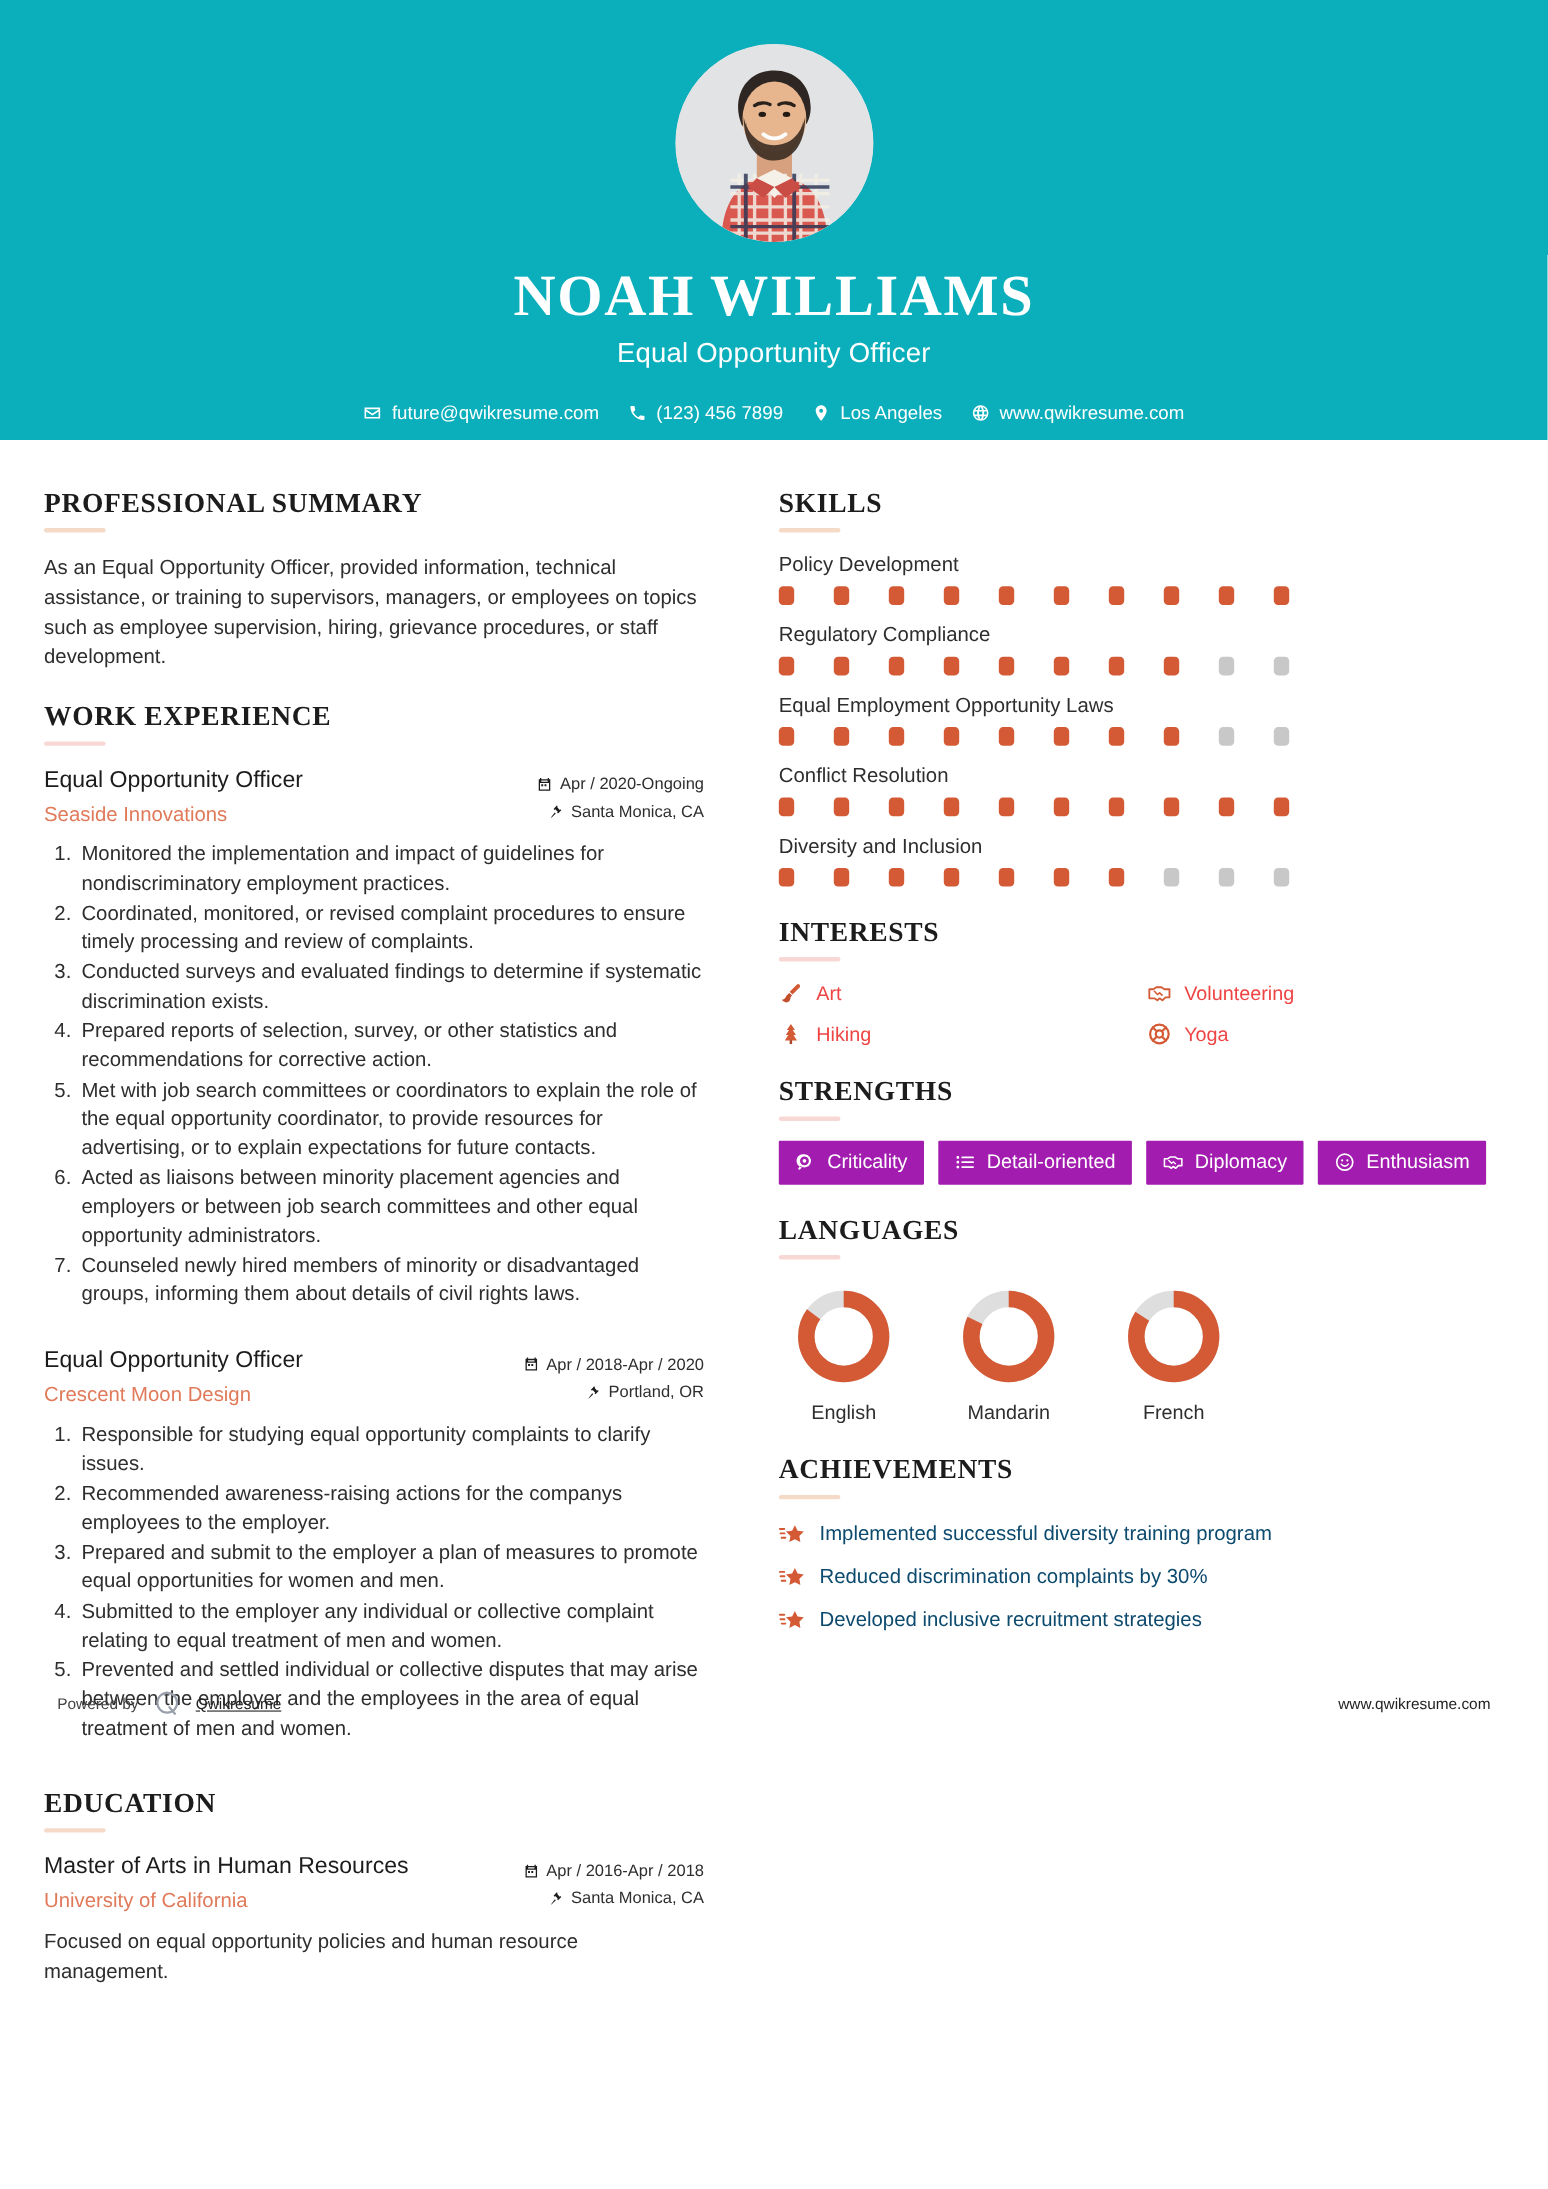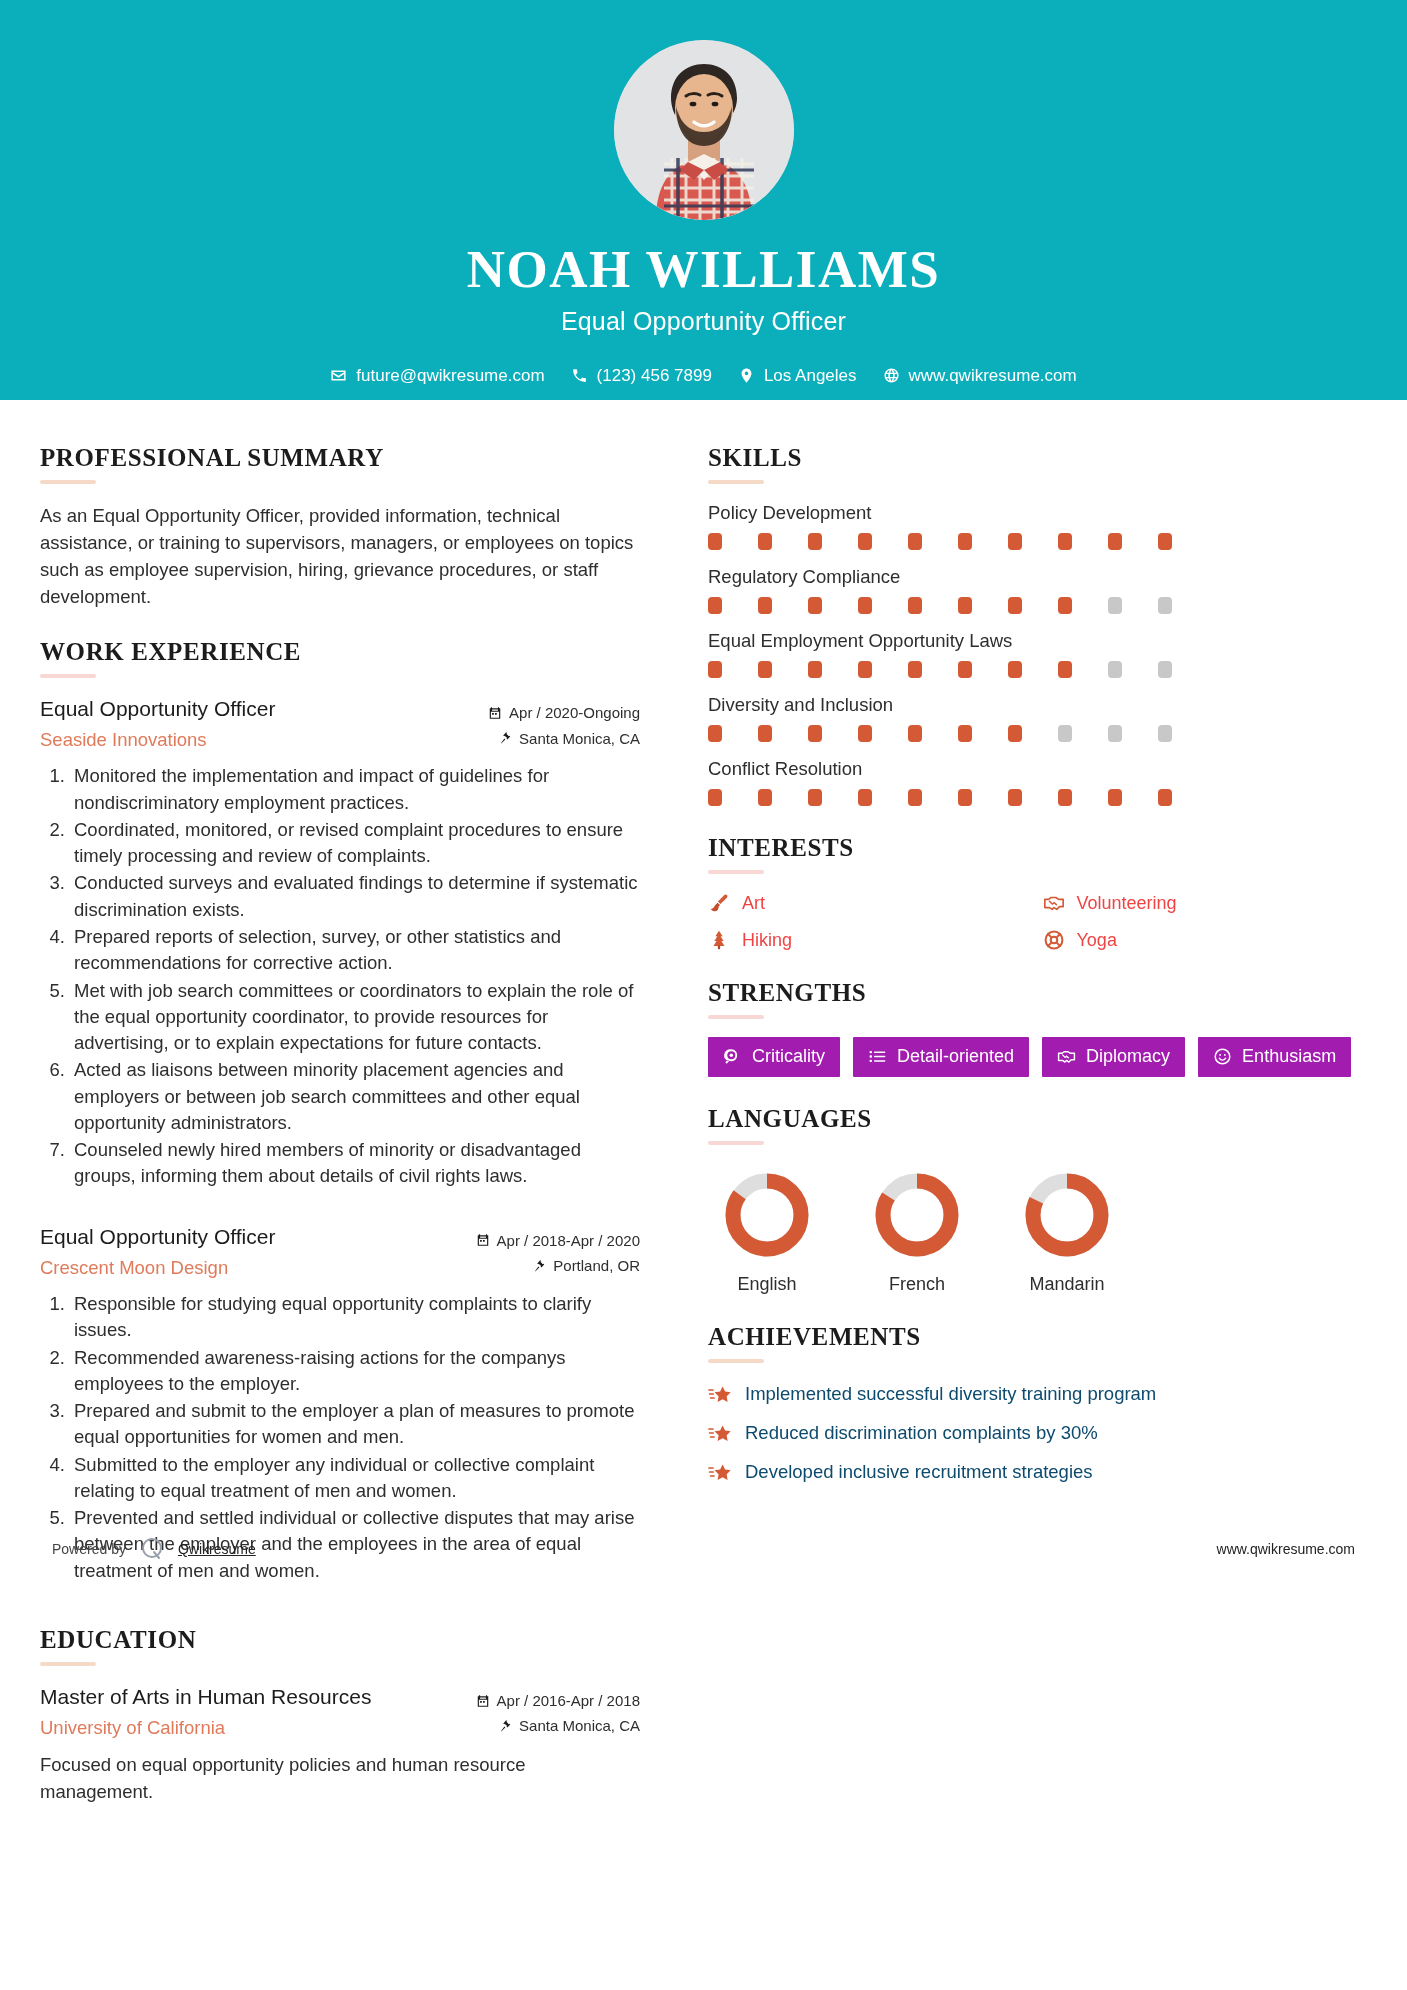--- a/index.html
+++ b/index.html
@@ -545,47 +545,47 @@
               <span class="dot on"></span>
               <span class="dot on"></span>
               <span class="dot on"></span>
               <span class="dot on"></span>
               <span class="dot on"></span>
               <span class="dot"></span>
               <span class="dot"></span>
             </div>
         </div>
         <div class="skill-row">
+          <div class="skill-name">Conflict Resolution</div>
+          <div class="skill-dots">
+              <span class="dot on"></span>
+              <span class="dot on"></span>
+              <span class="dot on"></span>
+              <span class="dot on"></span>
+              <span class="dot on"></span>
+              <span class="dot on"></span>
+              <span class="dot on"></span>
+              <span class="dot on"></span>
+              <span class="dot on"></span>
+              <span class="dot on"></span>
+            </div>
+        </div>
+        <div class="skill-row">
           <div class="skill-name">Diversity and Inclusion</div>
           <div class="skill-dots">
               <span class="dot on"></span>
               <span class="dot on"></span>
               <span class="dot on"></span>
               <span class="dot on"></span>
               <span class="dot on"></span>
               <span class="dot on"></span>
               <span class="dot on"></span>
               <span class="dot"></span>
               <span class="dot"></span>
               <span class="dot"></span>
-            </div>
-        </div>
-        <div class="skill-row">
-          <div class="skill-name">Conflict Resolution</div>
-          <div class="skill-dots">
-              <span class="dot on"></span>
-              <span class="dot on"></span>
-              <span class="dot on"></span>
-              <span class="dot on"></span>
-              <span class="dot on"></span>
-              <span class="dot on"></span>
-              <span class="dot on"></span>
-              <span class="dot on"></span>
-              <span class="dot on"></span>
-              <span class="dot on"></span>
             </div>
         </div>
       </div>
 
       <div class="sec-block" style="margin-top:22px;">
         <div class="sec-head">INTERESTS</div>
         <div class="sec-rule pink"></div>
 
         <div class="interests-grid">
           <div class="interest-item">
@@ -692,30 +692,30 @@
           <div class="lang-item">
             <div class="lang-ring"><svg viewBox="0 0 96 96" style="width:100%;height:100%;transform:rotate(-90deg)">
                   <circle cx="48" cy="48" r="34" fill="none" stroke="#dedede" stroke-width="15"></circle>
                   <circle cx="48" cy="48" r="34" fill="none" stroke="#d45a35" stroke-width="15" stroke-dasharray="181.58405537749005 32.0442450666159"></circle>
                 </svg></div>
             <div class="lang-label">English</div>
           </div>
           <div class="lang-item">
             <div class="lang-ring"><svg viewBox="0 0 96 96" style="width:100%;height:100%;transform:rotate(-90deg)">
                   <circle cx="48" cy="48" r="34" fill="none" stroke="#dedede" stroke-width="15"></circle>
+                  <circle cx="48" cy="48" r="34" fill="none" stroke="#d45a35" stroke-width="15" stroke-dasharray="175.17520636416685 38.45309407993909"></circle>
+                </svg></div>
+            <div class="lang-label">Mandarin</div>
+          </div>
+          <div class="lang-item">
+            <div class="lang-ring"><svg viewBox="0 0 96 96" style="width:100%;height:100%;transform:rotate(-90deg)">
+                  <circle cx="48" cy="48" r="34" fill="none" stroke="#dedede" stroke-width="15"></circle>
                   <circle cx="48" cy="48" r="34" fill="none" stroke="#d45a35" stroke-width="15" stroke-dasharray="179.447772373049 34.180528071056955"></circle>
                 </svg></div>
             <div class="lang-label">French</div>
-          </div>
-          <div class="lang-item">
-            <div class="lang-ring"><svg viewBox="0 0 96 96" style="width:100%;height:100%;transform:rotate(-90deg)">
-                  <circle cx="48" cy="48" r="34" fill="none" stroke="#dedede" stroke-width="15"></circle>
-                  <circle cx="48" cy="48" r="34" fill="none" stroke="#d45a35" stroke-width="15" stroke-dasharray="175.17520636416685 38.45309407993909"></circle>
-                </svg></div>
-            <div class="lang-label">Mandarin</div>
           </div>
         </div>
       </div>
 
       <div class="sec-block" style="margin-top:22px;">
         <div class="sec-head">ACHIEVEMENTS</div>
         <div class="sec-rule"></div>
 
         <div class="ach-item">
           <span class="a-icon">

